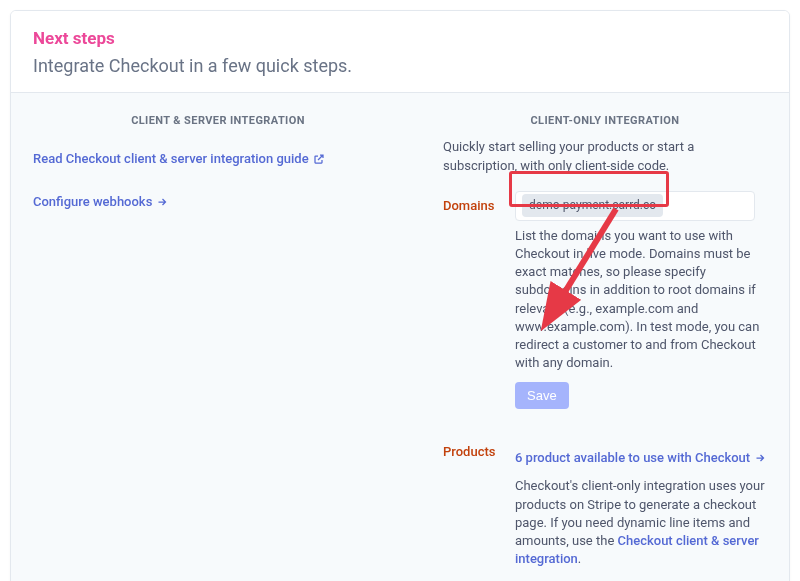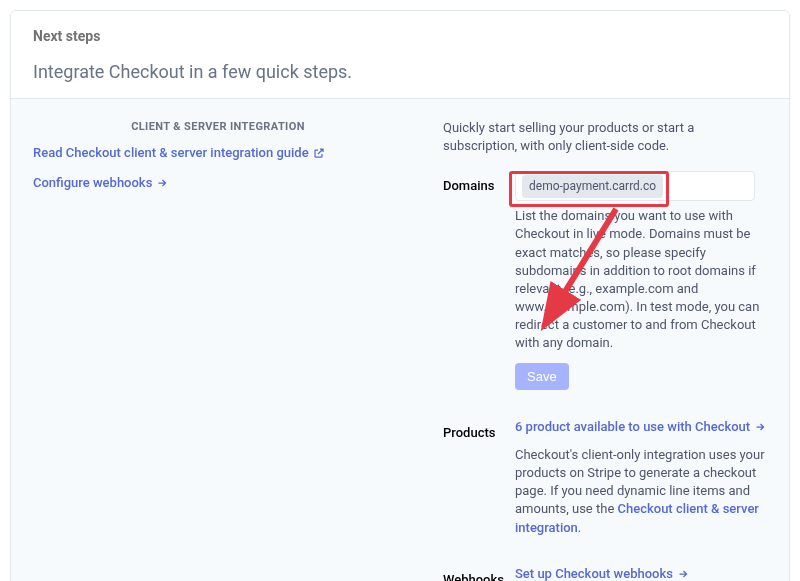--- a/index.html
+++ b/index.html
@@ -18,24 +18,24 @@
     overflow: hidden;
     width: 780px;
     position: relative;
   }
   .header {
     padding: 16px 22px 14px 22px;
     border-bottom: 1px solid #e3e8ee;
     background: #fff;
   }
   .header h1 {
-    font-size: 14px;
+    font-size: 17px;
     font-weight: 700;
-    color: #737373;
-    margin-bottom: 12px;
+    color: #ec4899;
+    margin-bottom: 2px;
   }
   .header p {
     font-size: 18px;
     color: #697386;
   }
   .body {
     background: #f7fafc;
     padding: 20px 22px 22px 22px;
     display: flex;
     gap: 40px;
@@ -64,31 +64,32 @@
   .link {
     color: #5469d4;
     font-weight: 500;
     font-size: 13px;
     display: inline-flex;
     align-items: center;
     gap: 4px;
     text-decoration: none;
     cursor: pointer;
     margin-bottom: 12px;
+    margin-top: 12px;
   }
   .link svg { width: 12px; height: 12px; }
   .field-row {
     display: flex;
     margin-bottom: 28px;
   }
   .field-label {
     width: 72px;
     font-size: 13px;
     font-weight: 500;
-    color: #000000;
+    color: #c2410c;
     padding-top: 6px;
     flex-shrink: 0;
   }
   .field-body {
     flex: 1;
     font-size: 13px;
     color: #4f566b;
   }
   .input-wrap {
     background: #fff;
@@ -168,20 +169,21 @@
         <a class="link">
           <span>Configure webhooks</span>
           <svg viewBox="0 0 24 24" fill="none" stroke="#5469d4" stroke-width="2.5">
               <path d="M5 12h14M13 6l6 6-6 6"></path>
             </svg>
         </a>
       </div>
     </div>
 
     <div class="col-right">
+      <div class="section-title">CLIENT-ONLY INTEGRATION</div>
       <p class="desc">Quickly start selling your products or start a subscription, with only client-side code.</p>
 
       <div class="field-row">
         <div class="field-label">Domains</div>
         <div class="field-body">
           <div class="input-wrap">
             <span class="chip">demo-payment.carrd.co</span>
           </div>
           <p class="help">List the domains you want to use with Checkout in live mode. Domains must be exact matches, so please specify subdomains in addition to root domains if relevant (e.g., example.com and www.example.com). In test mode, you can redirect a customer to and from Checkout with any domain.</p>
           <button class="save-btn">Save</button>

